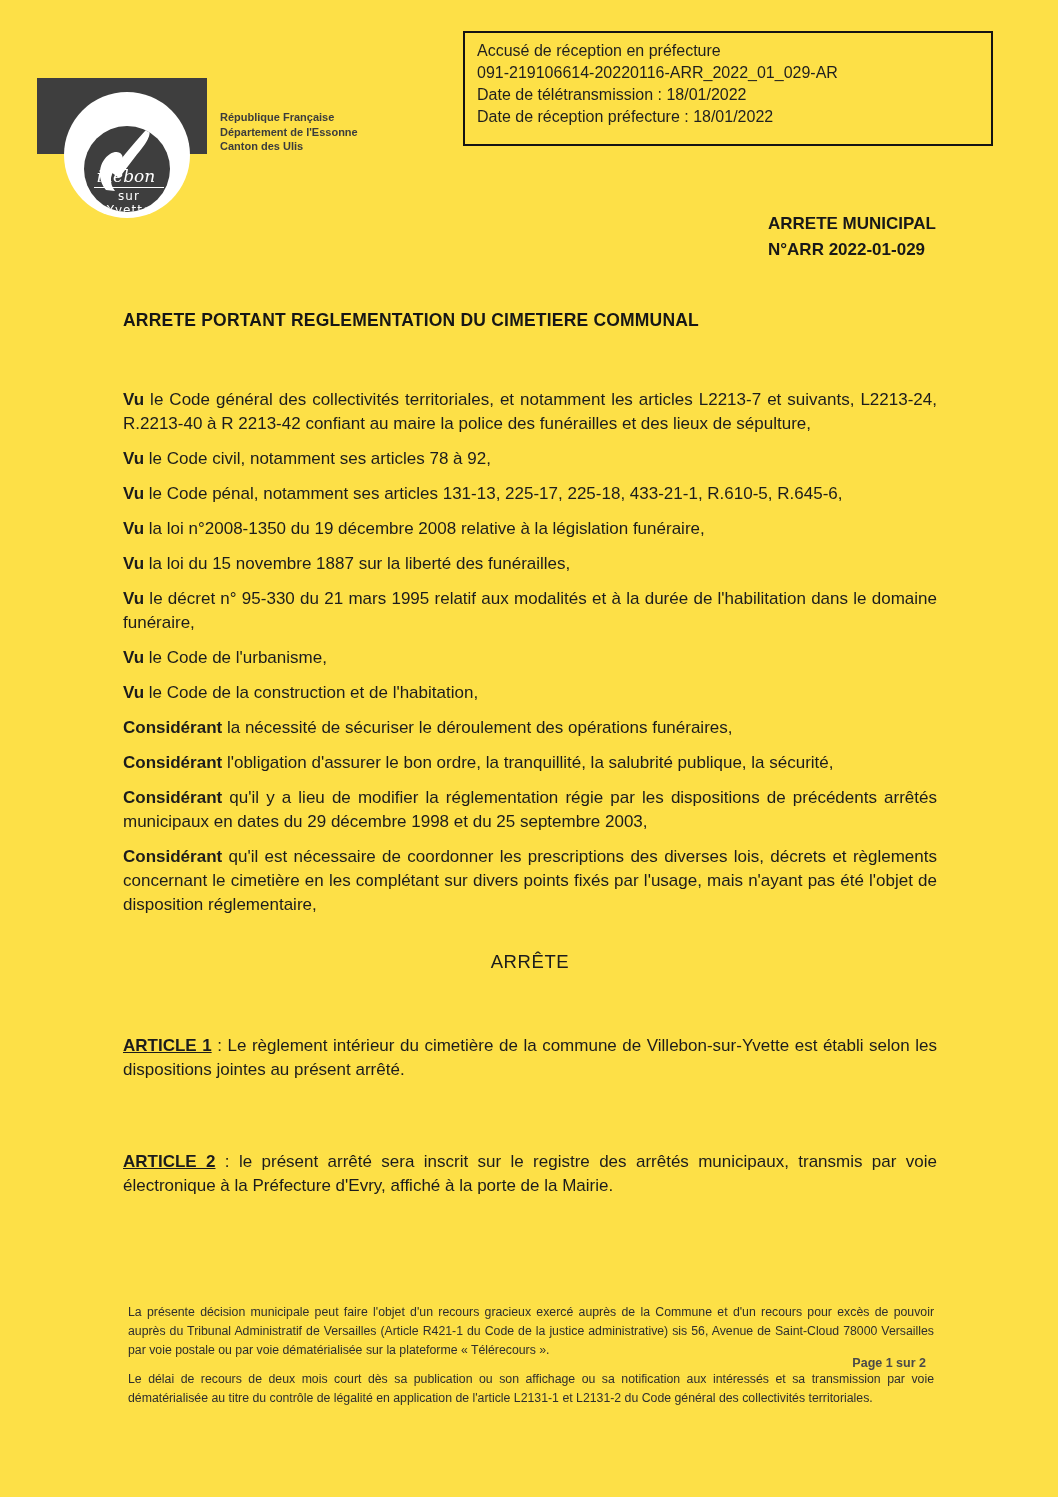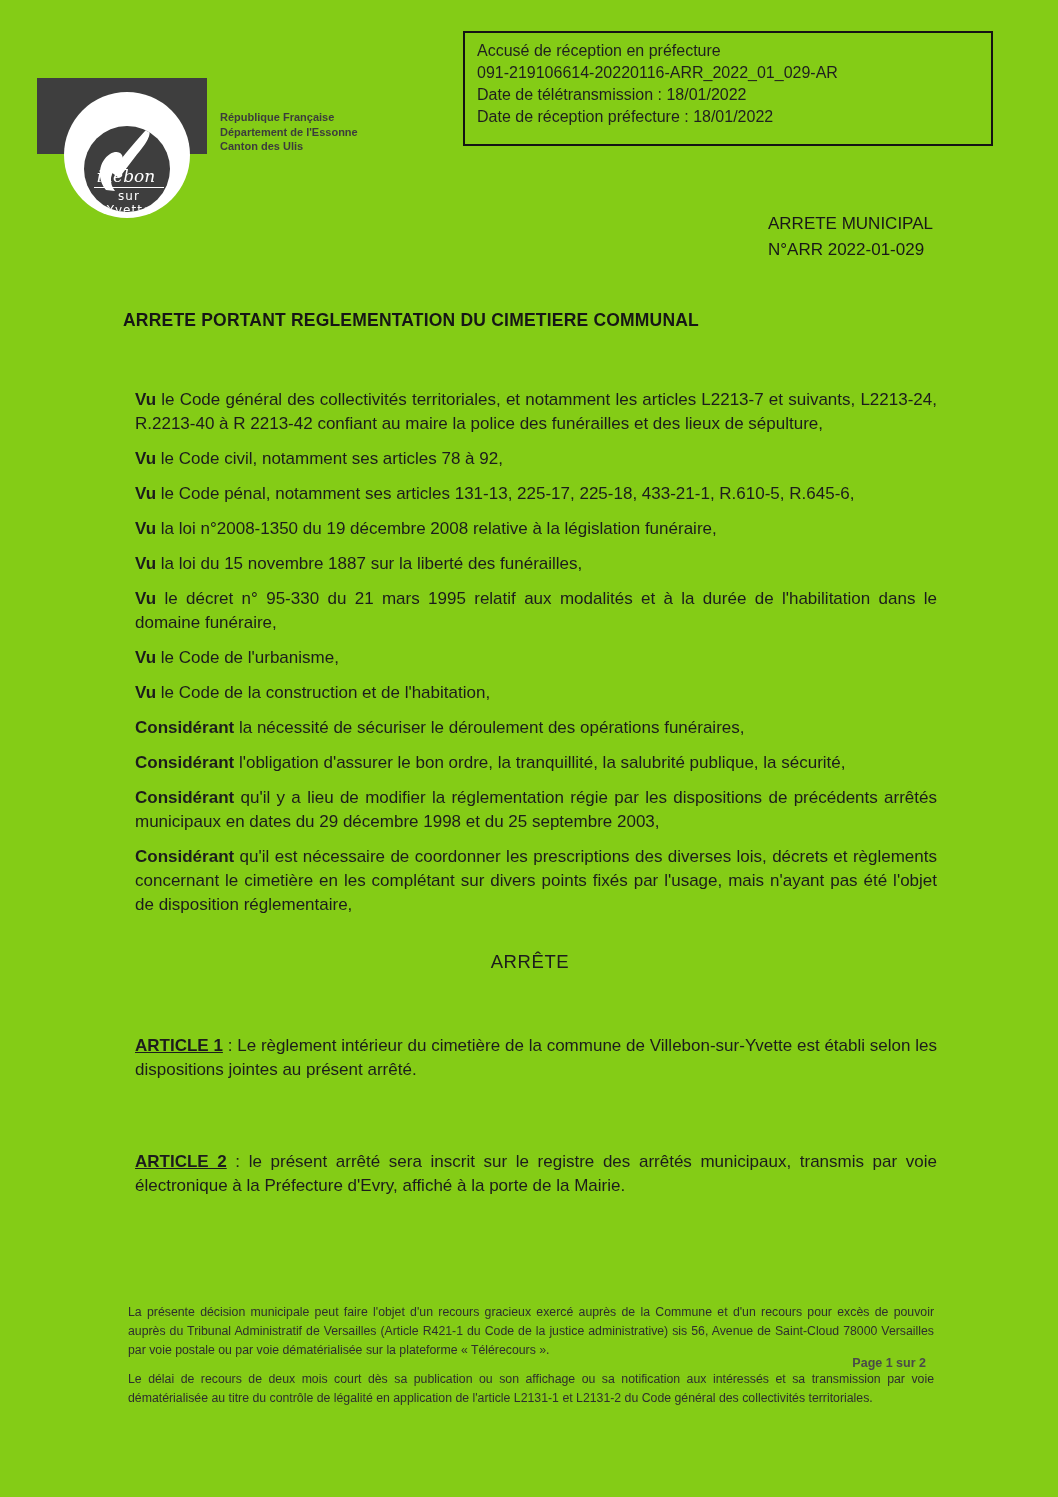--- a/index.html
+++ b/index.html
@@ -4,21 +4,21 @@
 <style>
   * { margin:0; padding:0; box-sizing:border-box; }
   html,body { background:#ffffff; }
   body {
     width:1058px; height:1497px;
     font-family:"Liberation Sans", sans-serif;
     color:#1b1b1b;
   }
   .page {
     position:relative; width:1058px; height:1497px;
-    background:#84cc16; overflow:hidden;
+    background:#fde047; overflow:hidden;
   }
 
   
   .reception-box {
     position:absolute; left:463px; top:31px; width:530px;
     border:2px solid #141414;
     padding:7px 12px 16px 12px;
     font-size:16px; line-height:22px; color:#1f1f1f;
   }
 
@@ -27,28 +27,28 @@
   .logo-arch { position:absolute; left:64px; top:92px; width:126px; height:126px; border-radius:50%; background:#ffffff; z-index:2; }
   .logo-circle { position:absolute; left:84px; top:126px; width:86px; height:86px; border-radius:50%; background:#3e3e3e; z-index:3; overflow:hidden; }
   .logo-circle svg { position:absolute; left:0; top:0; }
   .logo-script { position:absolute; left:0; right:2px; top:40px; text-align:center; color:#ffffff; font-family:"DejaVu Serif", serif; font-style:italic; font-size:17px; z-index:4; }
   .logo-script-sub { position:absolute; left:10px; right:6px; top:61px; text-align:center; color:#ffffff; font-family:"DejaVu Sans", sans-serif; font-size:12px; letter-spacing:1px; border-top:1px solid #ffffff; padding-top:1px; z-index:4; }
 
   
   .authority { position:absolute; left:220px; top:110px; font-size:11px; font-weight:bold; color:#3c3c3c; line-height:14.5px; }
 
   
-  .doc-ref { position:absolute; left:768px; top:211px; font-size:17px; font-weight:normal; line-height:26px; color:#181818; }
+  .doc-ref { position:absolute; left:768px; top:211px; font-size:17px; font-weight:bold; line-height:26px; color:#181818; }
 
   
   .doc-title { position:absolute; left:123px; top:310px; font-size:17.5px; font-weight:bold; letter-spacing:0.2px; color:#161616; }
 
   
   .content { position:absolute; left:123px; top:388px; width:814px; font-size:17px; line-height:24px; text-align:justify; color:#1c1c1c; }
-  .content p { margin:0 0 11px 12px; }
+  .content p { margin:0 0 11px 0; }
   .lead { font-weight:bold; }
   .decision-heading { text-align:center; font-weight:normal; font-size:18.5px; letter-spacing:0.6px; margin:33px 0 60px 0 !important; }
   .article { margin-bottom:68px !important; }
   .article-lead { font-weight:bold; text-decoration:underline; }
 
   
   .footnote { position:absolute; left:128px; top:1303px; width:806px; font-size:12.3px; line-height:19px; text-align:justify; color:#2e2e2e; }
   .footnote p + p { margin-top:10px; }
 
   .page-number { position:absolute; top:1356px; right:132px; font-size:12.5px; font-weight:bold; color:#4a4a4a; }

